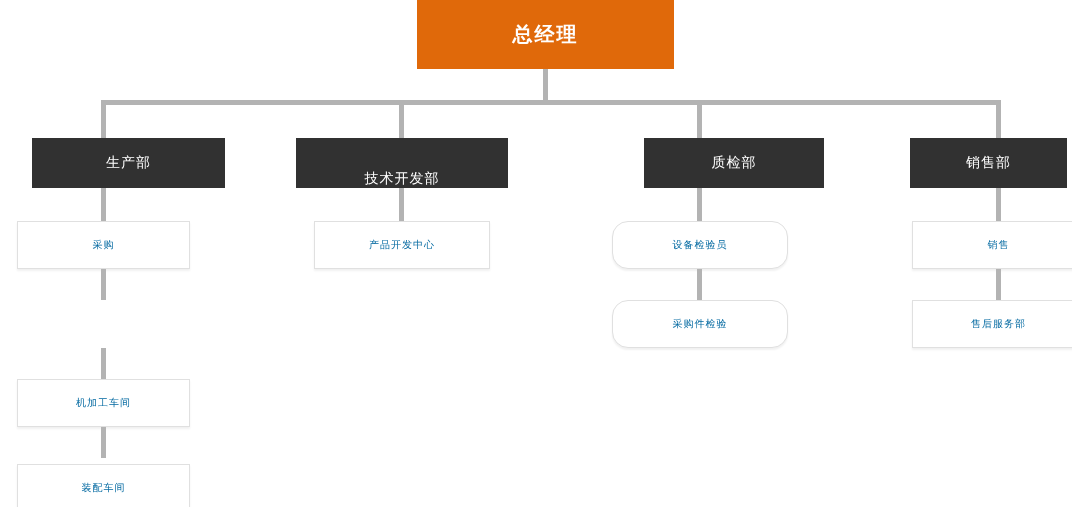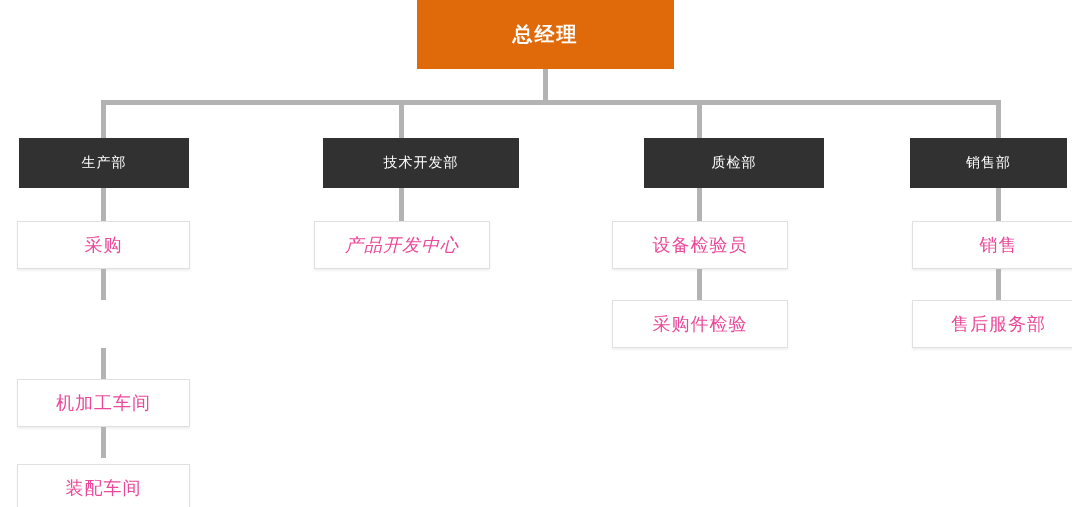--- a/index.html
+++ b/index.html
@@ -33,37 +33,37 @@
     background: #313131;
     color: #ffffff;
     font-size: 14px;
     letter-spacing: 1px;
   }
   .leaf-box {
     height: 48px;
     background: #ffffff;
     border: 1px solid #E0E0E0;
     box-shadow: 0 2px 2px rgba(0,0,0,0.06);
-    color: #ec4899;
-    font-size: 18px;
+    color: #0369a1;
+    font-size: 10px;
     letter-spacing: 1px;
   }
   .conn { position: absolute; background: #B3B3B3; }
 
   
-  .c1-dept { left: 4px; width: 170px; }
+  .c1-dept { left: 17px; width: 193px; }
   .c1-leaf { left: 2px; width: 173px; }
   .c1-stub { left: 86px; width: 5px; }
   
-  .c2-dept { left: 308px; width: 196px; }
-  .c2-leaf { left: 299px; width: 176px; font-style: italic; }
+  .c2-dept { left: 281px; width: 212px; align-items: flex-end; }
+  .c2-leaf { left: 299px; width: 176px; }
   .c2-stub { left: 384px; width: 5px; }
   
   .c3-dept { left: 629px; width: 180px; }
-  .c3-leaf { left: 597px; width: 176px; }
+  .c3-leaf { left: 597px; width: 176px; border-radius: 16px; }
   .c3-stub { left: 682px; width: 5px; }
   
   .c4-dept { left: 895px; width: 157px; }
   .c4-leaf { left: 897px; width: 173px; }
   .c4-stub { left: 981px; width: 5px; }
 
   .row-a { top: 221px; }
   .row-b { top: 300px; }
   .row-c { top: 379px; justify-content: center; }
   .row-d { top: 464px; }

